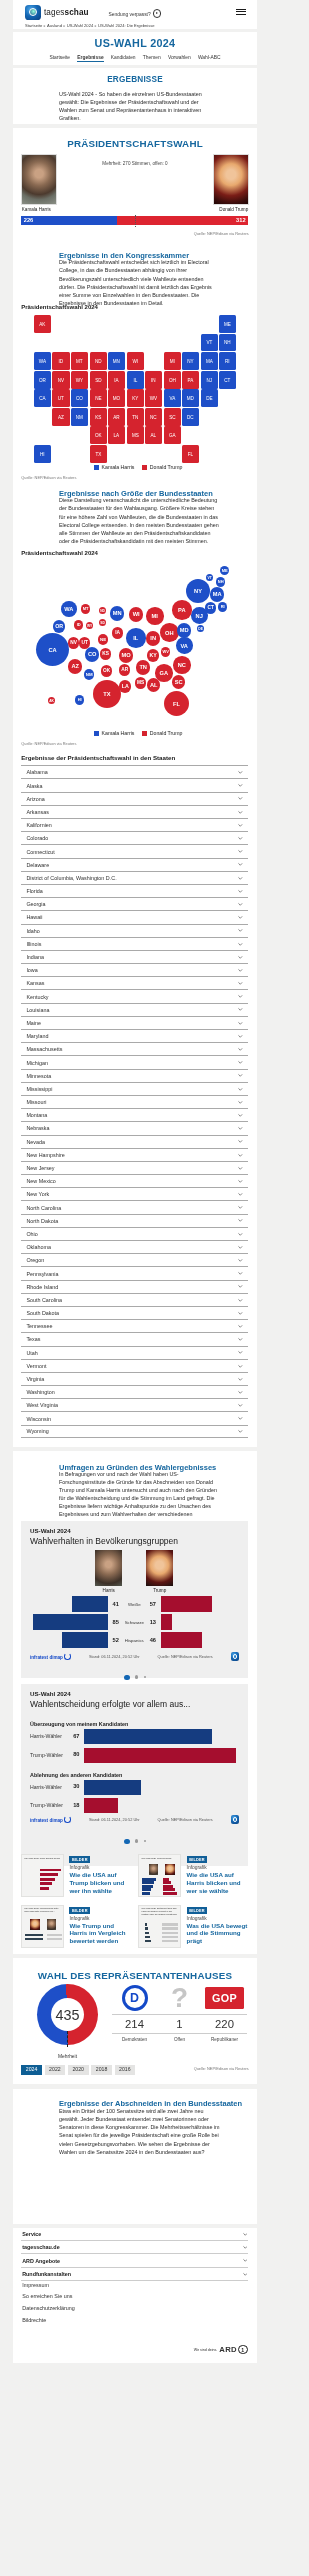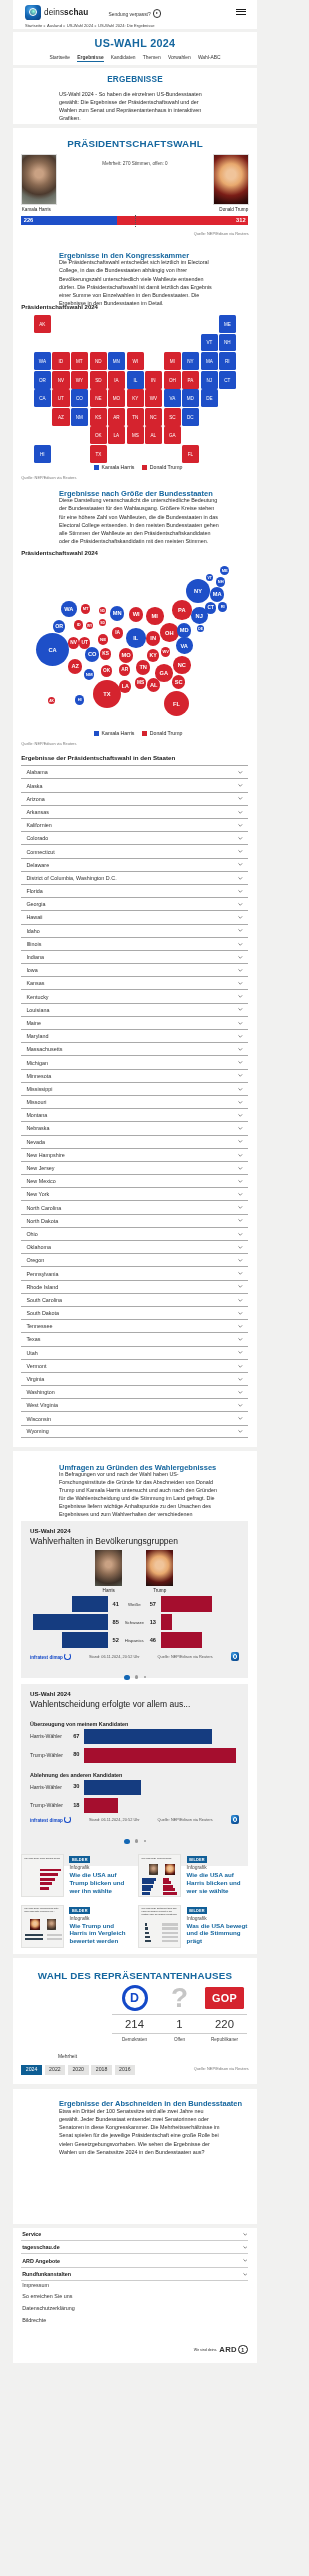--- a/index.html
+++ b/index.html
@@ -139,21 +139,21 @@
   .ardword{font-size:7.7px;font-weight:bold;margin-left:2.1px;letter-spacing:0.3px}
   .ardcirc{width:9.8px;height:9.8px;border-radius:50%;border:1.3px solid #1a1a1a;box-sizing:border-box;margin-left:1px;display:flex;align-items:center;justify-content:center;font-size:5.2px;font-weight:bold;color:#1a1a1a}
 </style>
 </head>
 <body>
 
 <div class="wrap">
 
   <div class="card" id="hd">
     <div class="logo-sq"></div>
-    <div class="brand"><span>deins</span><b>schau</b></div>
+    <div class="brand"><span>tages</span><b>schau</b></div>
     <div class="sendung"><span>Sendung verpasst?</span><span class="play"></span></div>
     <div class="burger">
         <span></span>
         <span></span>
         <span></span>
       </div>
     <div class="crumbs"><span>Startseite</span><span class="sep">▸</span><span>Ausland</span><span class="sep">▸</span><span>US-Wahl 2024</span><span class="sep">▸</span><span>US-Wahl 2024: Die Ergebnisse</span></div>
   </div>
 
   <div class="card" id="hero">
@@ -763,20 +763,24 @@
               <i style="left: 23px; top: 34px; width: 15.5px; background: rgb(201, 201, 201);"></i>
             </div>
           </div>
           <div class="t-body"><span class="badge">BILDER</span><div class="kicker">Infografik</div><div class="t-title">Was die USA bewegt und die Stimmung prägt</div></div>
         </div>
       </div>
   </div>
 
   <div class="card" id="haus">
     <div class="sec-title abs" style="top:11.3px">WAHL DES REPRÄSENTANTENHAUSES</div>
+    <div class="donut" id="donut" style="background: conic-gradient(from 180deg, rgb(30, 79, 200) 0deg, rgb(30, 79, 200) 49.1954%, rgb(213, 35, 46) 49.1954%, rgb(213, 35, 46) 99.7701%, rgb(185, 185, 185) 99.7701%, rgb(185, 185, 185) 100%);">
+      <div class="hole">435</div>
+      <div class="mark"></div>
+    </div>
     <div class="mehrheit">Mehrheit</div>
     <div class="hcols">
       <div class="hcol">
         <div class="hlogo">
             <div class="dlogo">D</div>
           </div>
         <div class="hnum">214</div>
         <div class="hlab">Demokraten</div>
       </div>
       <div class="hcol">

